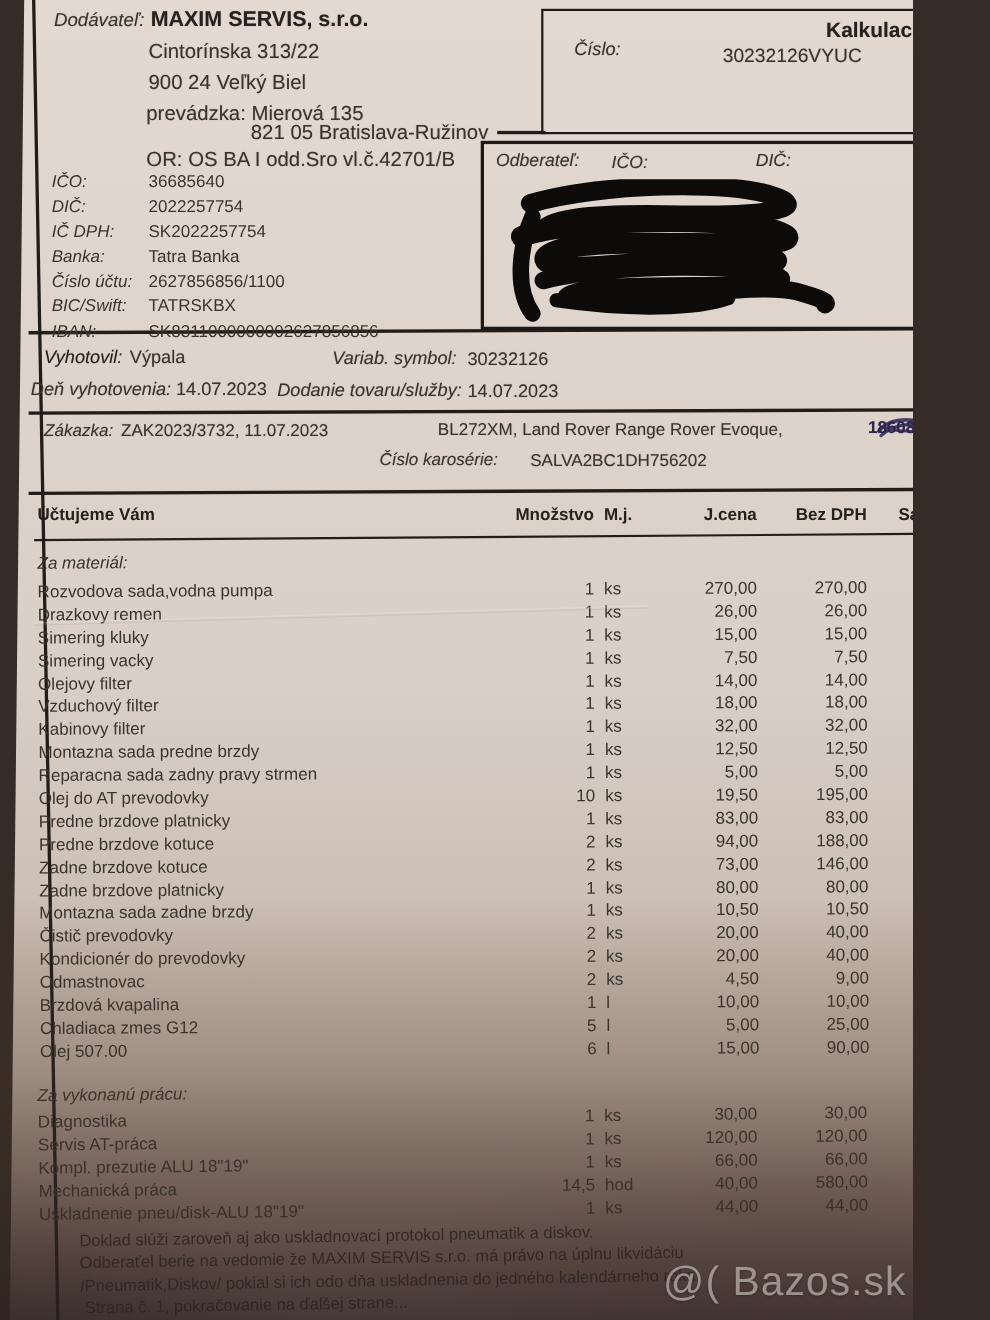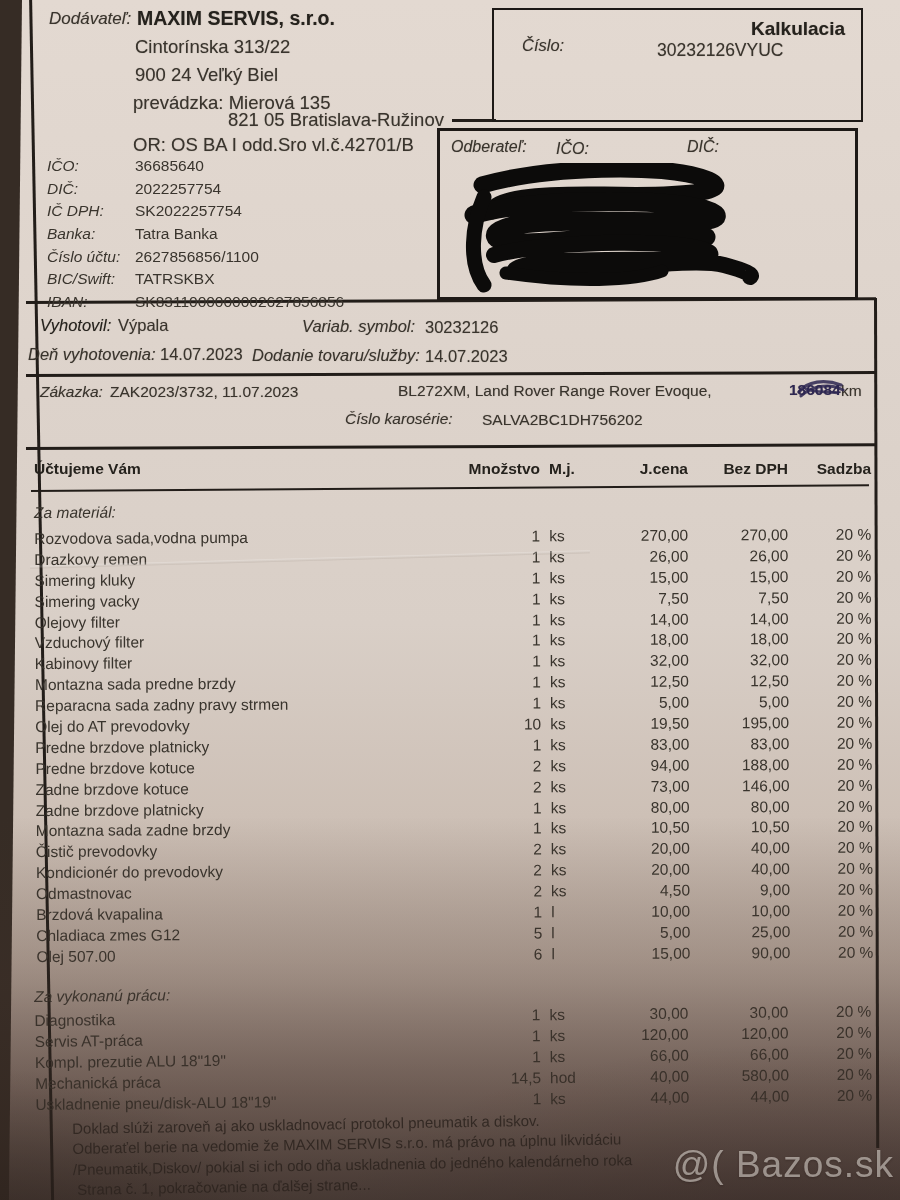--- a/index.html
+++ b/index.html
@@ -1,16 +1,16 @@
 <!DOCTYPE html>
 <html><head>
 <meta charset="utf-8">
 <style>
   html,body{margin:0;padding:0;background:#362c25;}
-  #stage{position:relative;width:900px;height:1200px;overflow:hidden;
+  #stage{position:relative;width:830px;height:1200px;overflow:hidden;
          font-family:"Liberation Sans","DejaVu Sans",sans-serif;color:#39342d;}
   
   #paper{position:absolute;inset:0;
     clip-path:polygon(22px 0,900px 0,900px 1200px,9px 1200px);
     background:
       radial-gradient(ellipse 760px 330px at 88% 104%, rgba(64,44,44,.38), transparent 62%),
       radial-gradient(ellipse 520px 300px at -2% 104%, rgba(42,32,26,.5), transparent 60%),
       linear-gradient(180deg,#e3d9d1 0%,#ded4cc 28%,#d9cfc7 52%,#cdc0b6 68%,#b2a297 80%,#8b786f 91%,#665751 100%);}
   .t{position:absolute;white-space:nowrap;text-shadow:0 0 1px rgba(50,40,30,.35);}
   .it{font-style:italic;}

